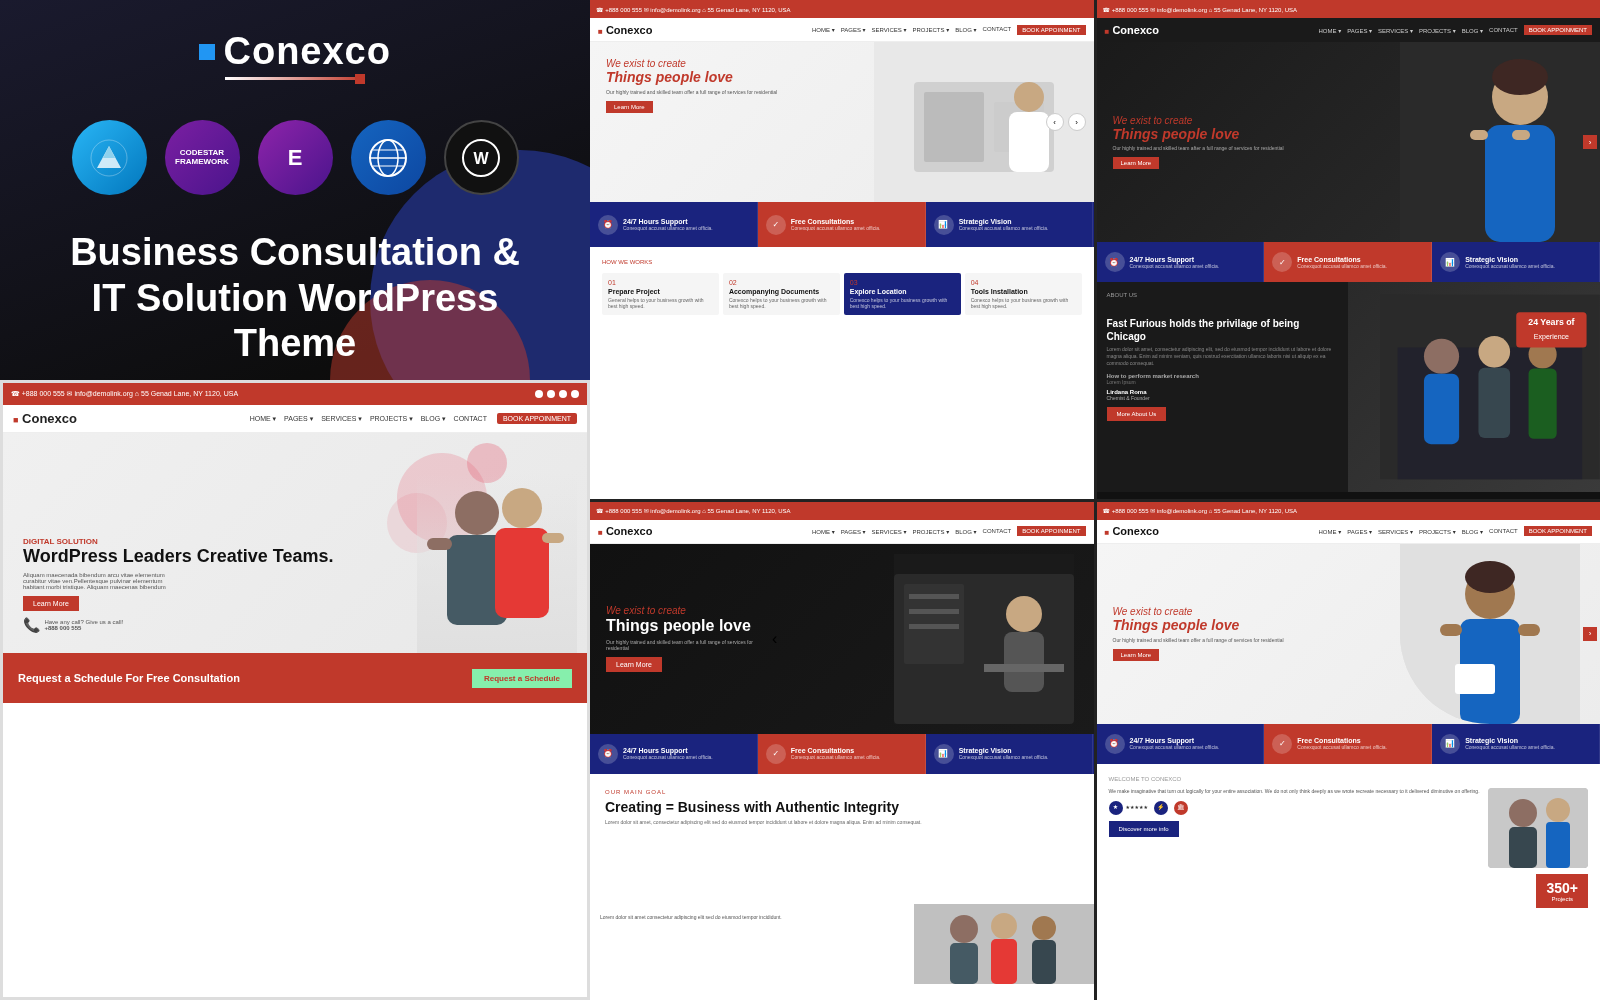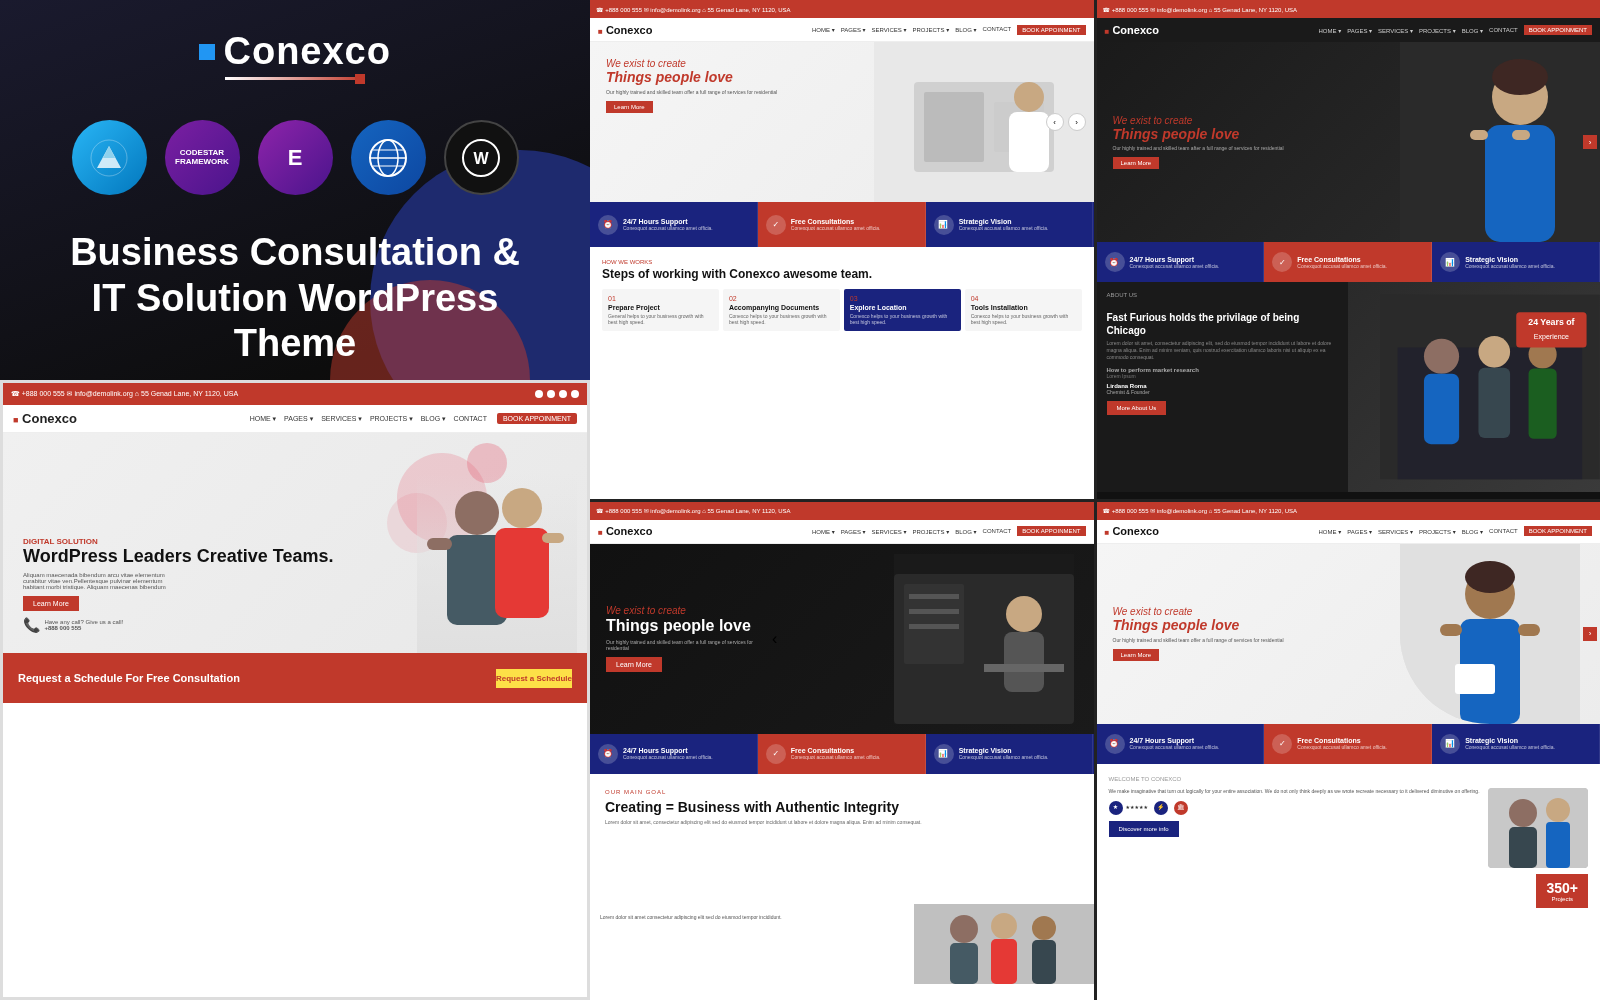--- a/index.html
+++ b/index.html
@@ -216,22 +216,22 @@
       height: 50px;
       display: flex;
       align-items: center;
       padding: 0 15px;
       justify-content: space-between;
     }
     .demo-schedule-bar .text {
       font-size: 11px; font-weight: bold; color: white;
     }
     .demo-schedule-bar .btn {
-      background: #fde047; color: #c0392b;
-      padding: 5px 0; font-size: 8px; font-weight: bold;
+      background: #86efac; color: #c0392b;
+      padding: 5px 12px; font-size: 8px; font-weight: bold;
     }
 
     .demo-goal-section {
       background: #fff;
       padding: 15px;
     }
     .demo-goal-section .label {
       font-size: 7px; color: #c0392b; text-transform: uppercase; letter-spacing: 1px;
     }
     .demo-goal-section .title {
@@ -536,21 +536,21 @@
     
     .cell2 .side-content {
       display: flex;
       height: 210px;
     }
     .cell2 .side-content .left {
       width: 50%; padding: 10px;
       background: #1a1a1a;
     }
     .cell2 .side-content .left .label { font-size: 6px; color: #999; }
-    .cell2 .side-content .left h3 { font-size: 10px; font-weight: 900; color: white; margin-top: 13px; line-height: 1.3; }
+    .cell2 .side-content .left h3 { font-size: 10px; font-weight: 900; color: white; margin-top: 19px; line-height: 1.3; }
     .cell2 .side-content .left p { font-size: 5px; color: #888; margin-top: 3px; line-height: 1.4; }
     .cell2 .side-content .right {
       width: 50%;
       background: linear-gradient(135deg, #2a2a2a, #3a3a3a);
       position: relative;
       overflow: hidden;
       padding-left: 32px;
     }
 
     
@@ -810,21 +810,20 @@
         <div class="f-icon">📊</div>
         <div>
           <div class="f-text">Strategic Vision</div>
           <div class="f-sub">Conexquot accusat ullamco amet officia.</div>
         </div>
       </div>
     </div>
 
     <div class="steps-section">
       <div class="label">HOW WE WORKS</div>
-      <h3>Steps of working with Conexco awesome team.</h3>
       <div class="steps-grid">
         <div class="step-card">
           <div class="step-num">01</div>
           <div class="step-title">Prepare Project</div>
           <div class="step-desc">General helps to your business growth with best high speed.</div>
         </div>
         <div class="step-card">
           <div class="step-num">02</div>
           <div class="step-title">Accompanying Documents</div>
           <div class="step-desc">Conexco helps to your business growth with best high speed.</div>

